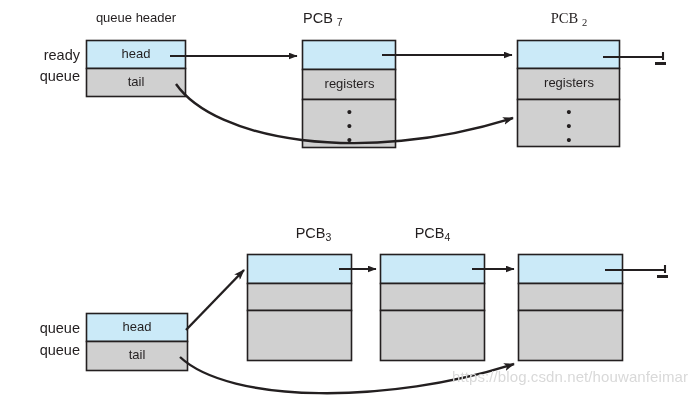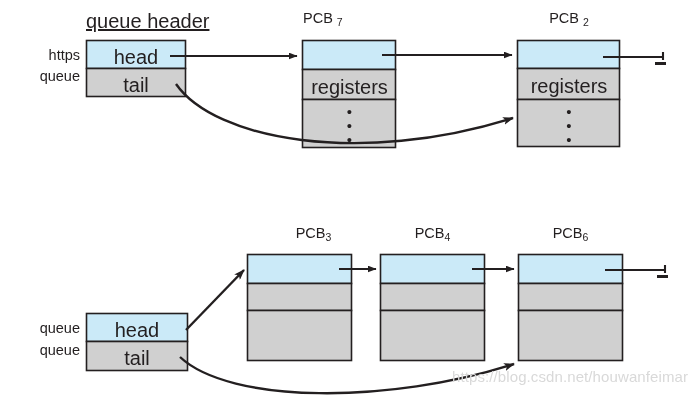--- a/index.html
+++ b/index.html
@@ -27,25 +27,24 @@
     height: 401px;
   }
   .txt {
     position: absolute;
     font-family: "Liberation Sans", sans-serif;
     color: #231f20;
     white-space: nowrap;
     line-height: 1;
   }
   .caption {
-    font-size: 20px;
-    text-decoration: underline;
+    font-size: 13px;
   }
   .cell-label {
-    font-size: 20px;
+    font-size: 13px;
   }
   .side-label {
     font-size: 14.5px;
     text-align: right;
   }
   .pcb-label {
     font-size: 14.5px;
   }
   .pcb-label sub {
     font-size: 10.5px;
@@ -143,53 +142,50 @@
       <path d="M605,270 L665,270" stroke="#231f20" stroke-width="2.1" fill="none"></path>
       <path d="M665,265 L665,273" stroke="#231f20" stroke-width="2.1" fill="none"></path>
       <path d="M657,276.5 L668,276.5" stroke="#231f20" stroke-width="3" fill="none"></path>
     </g>
 
     <path d="M180,357 C230,404 390,404 514,364" stroke="#231f20" stroke-width="2.4" fill="none" marker-end="url(#arrowheadCurve)"></path>
   </svg>
 
   <div class="txt caption" style="left:86px; top:11px; width:100px; text-align:center;">queue header</div>
 
-  <div class="txt side-label" style="left:0px; top:48px; width:80px;">https</div>
+  <div class="txt side-label" style="left:0px; top:48px; width:80px;">ready</div>
   <div class="txt side-label" style="left:0px; top:69px; width:80px;">queue</div>
 
   <div class="txt cell-label" style="left:86px; top:47px; width:100px; text-align:center;">head</div>
   <div class="txt cell-label" style="left:86px; top:75px; width:100px; text-align:center;">tail</div>
 
   <div class="txt pcb-label" style="left:303px; top:11px; width:93px; text-align:left;">
     <span>PCB</span><span class="gap"></span><sub>7</sub>
   </div>
 
   <div class="txt cell-label" style="left:303px; top:77px; width:93px; text-align:center;">registers</div>
   <div class="txt" style="left:303px; top:105px; width:93px; text-align:center; font-size:15px; line-height:14px;">•<br>•<br>•</div>
 
-  <div class="txt pcb-label" style="left:518px; top:11px; width:102px; text-align:center;">
+  <div class="txt pcb-label" style="left:518px; top:11px; width:102px; text-align:center;font-family:Liberation Serif, serif;">
     <span>PCB</span><span class="gap"></span><sub>2</sub>
   </div>
 
   <div class="txt cell-label" style="left:518px; top:76px; width:102px; text-align:center;">registers</div>
   <div class="txt" style="left:518px; top:105px; width:102px; text-align:center; font-size:15px; line-height:14px;">•<br>•<br>•</div>
 
   <div class="txt side-label" style="left:0px; top:321px; width:80px;">queue</div>
   <div class="txt side-label" style="left:0px; top:343px; width:80px;">queue</div>
 
   <div class="txt cell-label" style="left:86px; top:320px; width:102px; text-align:center;">head</div>
   <div class="txt cell-label" style="left:86px; top:348px; width:102px; text-align:center;">tail</div>
 
   <div class="txt pcb-label" style="left:261px; top:226px; width:105px; text-align:center;">
     <span>PCB</span><sub>3</sub>
   </div>
 
   <div class="txt pcb-label" style="left:380px; top:226px; width:105px; text-align:center;">
     <span>PCB</span><sub>4</sub>
   </div>
 
-  <div class="txt pcb-label" style="left:518px; top:226px; width:105px; text-align:center;">
-    <span>PCB</span><sub>6</sub>
-  </div>
 
   <div class="watermark" style="left:452px; top:368px;">https://blog.csdn.net/houwanfeimark</div>
 
 </div>
 
 </body></html>

